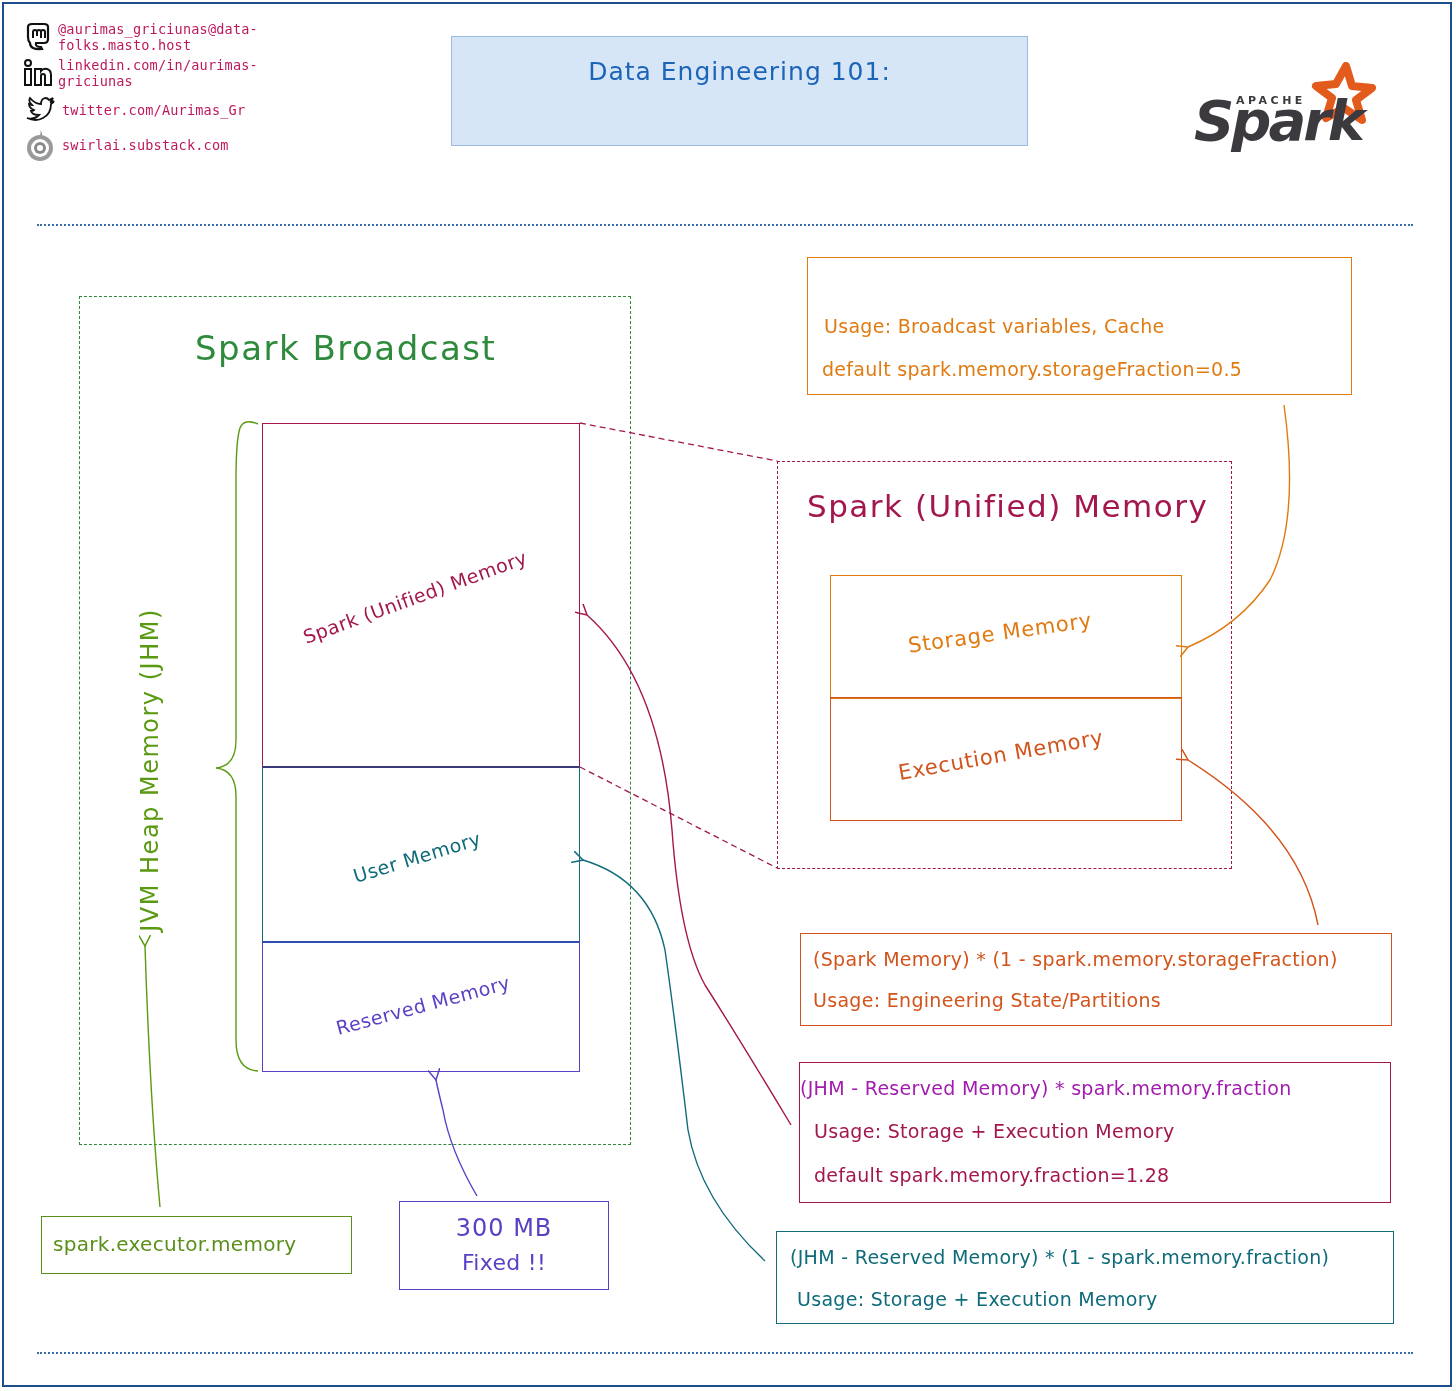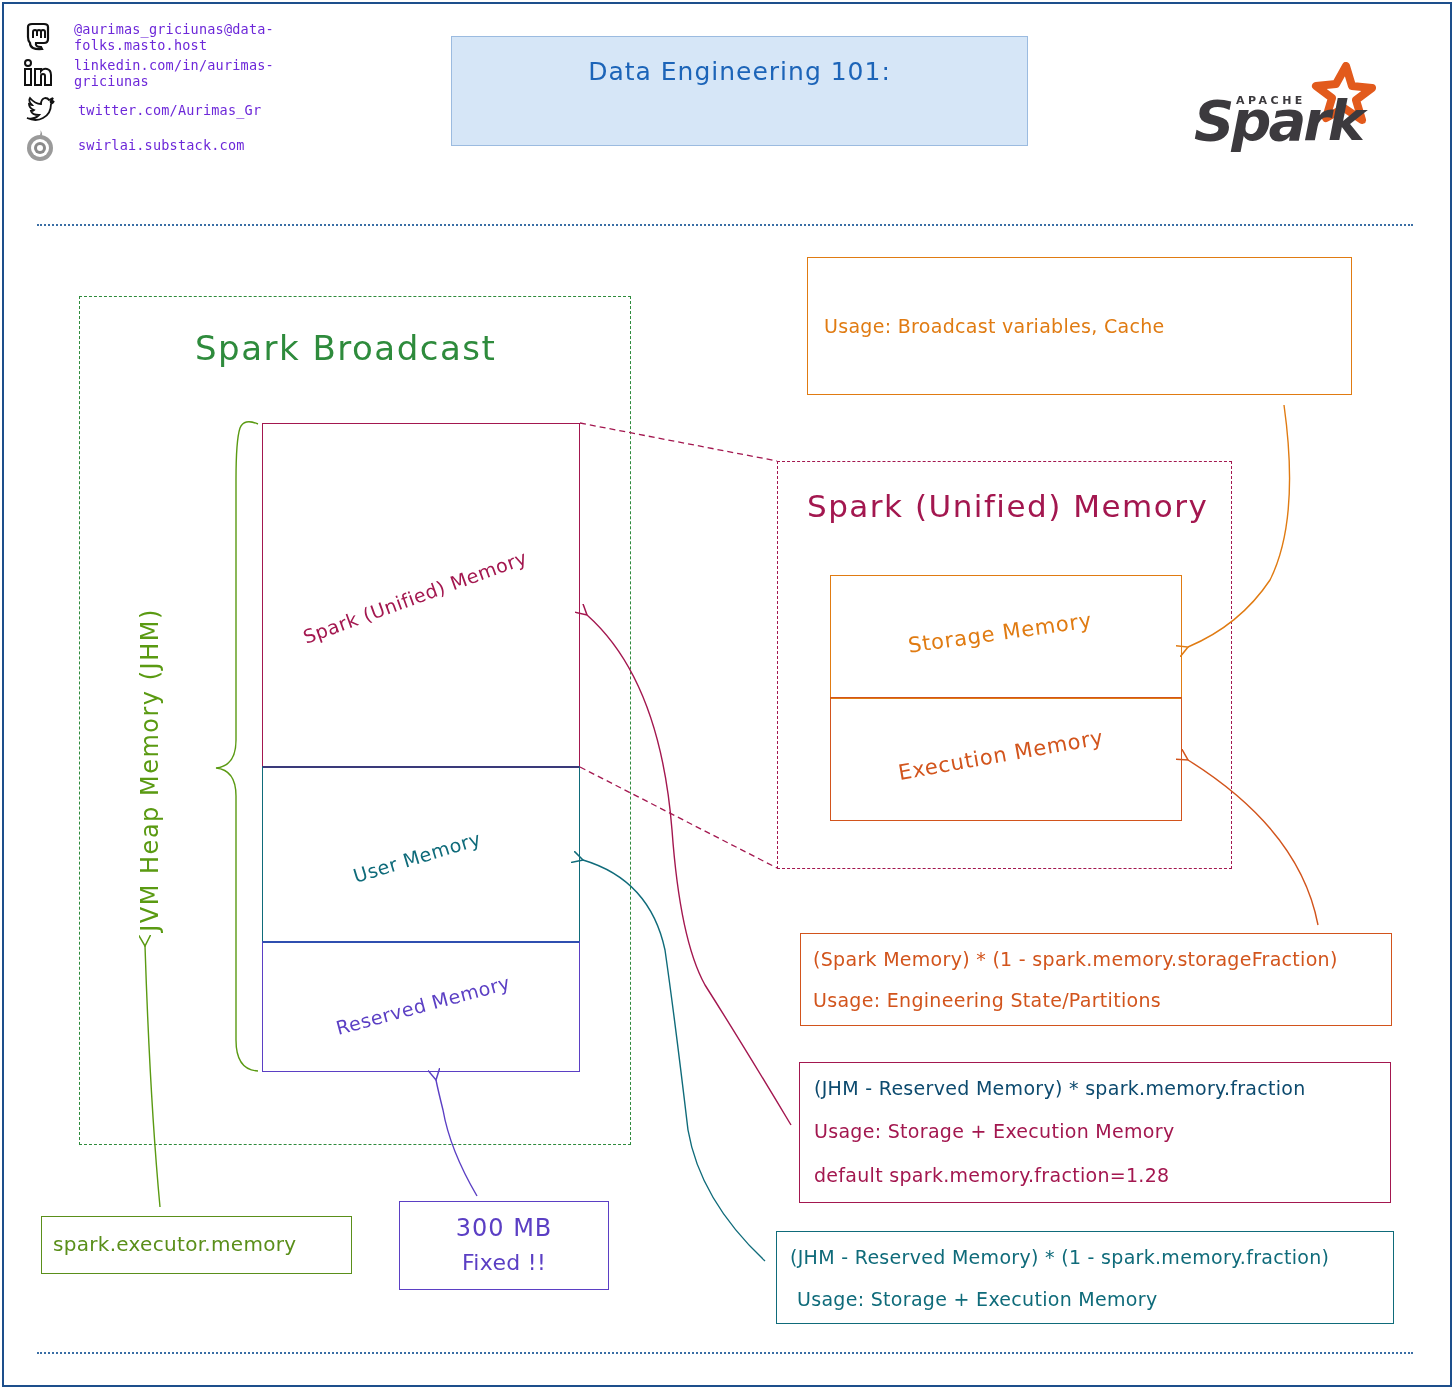--- a/index.html
+++ b/index.html
@@ -5,21 +5,21 @@
   html, body { margin: 0; padding: 0; background: #ffffff; }
   body { width: 1456px; height: 1391px; position: relative; overflow: hidden; font-family: "DejaVu Sans", sans-serif; }
   .frame { position: absolute; left: 2px; top: 2px; width: 1450px; height: 1385px; border: 2px solid #1d4f8c; box-sizing: border-box; }
   .hand { font-family: "DejaVu Sans", sans-serif; }
   .mono { font-family: "DejaVu Sans Mono", monospace; }
 
   
   .social { position: absolute; left: 22px; top: 20px; }
   .social-row { position: absolute; left: 0; display: flex; align-items: center; height: 34px; }
   .social-icon { width: 36px; height: 34px; display: flex; align-items: center; justify-content: center; }
-  .social-text { margin-left: 20px; font-size: 13.5px; color: #6d28d9; letter-spacing: 0.2px; }
+  .social-text { margin-left: 4px; font-size: 13.5px; color: #be185d; letter-spacing: 0.2px; }
 
   
   .title-box { position: absolute; left: 451px; top: 36px; width: 577px; height: 110px; background: #d6e6f7; border: 1px solid #9bbbe0; box-sizing: border-box; text-align: center; color: #1c64b8; }
   .title-line1 { position: absolute; left: 0; right: 0; top: 20px; font-size: 25px; letter-spacing: 1px; }
   .title-line2 { position: absolute; left: 0; right: 0; top: 58px; font-size: 25px; letter-spacing: 1px; }
 
   
   .logo { position: absolute; left: 1194px; top: 60px; width: 185px; height: 100px; }
   .logo-apache { position: absolute; left: 42px; top: 34px; font-size: 11px; letter-spacing: 3.5px; color: #3c3a3e; font-weight: bold; }
   .logo-spark { position: absolute; left: 0px; top: 28px; font-size: 56px; font-weight: bold; color: #3c3a3e; letter-spacing: -3px; font-style: italic; }
@@ -112,29 +112,30 @@
 <div class="label hand" style="left:807px; top:488px; font-size:31px; color:#a3174f; letter-spacing:1.5px;">Spark (Unified) Memory</div>
 
 <div class="abs" style="left:830px; top:575px; width:352px; height:124px; border:1.5px solid #e07b12;"></div>
 <div class="label hand" style="left:1000px; top:633px; font-size:21px; color:#e07b12; transform: translate(-50%,-50%) rotate(-8deg); letter-spacing:0.8px;">Storage Memory</div>
 
 <div class="abs" style="left:830px; top:697px; width:352px; height:124px; border:1.5px solid #d2541c;"></div>
 <div class="label hand" style="left:1001px; top:755px; font-size:21px; color:#d2541c; transform: translate(-50%,-50%) rotate(-10deg); letter-spacing:0.8px;">Execution Memory</div>
 
 <div class="abs" style="left:807px; top:257px; width:545px; height:138px; border:1.5px solid #e07b12;">
   <div class="note-text hand" style="left:16px; top:57px; color:#e07b12;">Usage: Broadcast variables, Cache</div>
+  <div class="note-text hand" style="left:14px; top:100px; color:#e07b12;">default spark.memory.storageFraction=0.5</div>
 </div>
 
 <div class="abs" style="left:800px; top:933px; width:592px; height:93px; border:1.5px solid #d2541c;">
   <div class="note-text hand" style="left:12px; top:14px; color:#d2541c;">(Spark Memory) * (1 - spark.memory.storageFraction)</div>
   <div class="note-text hand" style="left:12px; top:55px; color:#d2541c;">Usage: Engineering State/Partitions</div>
 </div>
 
 <div class="abs" style="left:799px; top:1062px; width:592px; height:141px; border:1.5px solid #a3174f;">
-  <div class="note-text hand" style="left:14px; top:14px; color:#0c4a6e;">(JHM - Reserved Memory) * spark.memory.fraction</div>
+  <div class="note-text hand" style="left:0; top:14px; color:#a21caf;">(JHM - Reserved Memory) * spark.memory.fraction</div>
   <div class="note-text hand" style="left:14px; top:57px; color:#a3174f;">Usage: Storage + Execution Memory</div>
   <div class="note-text hand" style="left:14px; top:101px; color:#a3174f;">default spark.memory.fraction=1.28</div>
 </div>
 
 <div class="abs" style="left:776px; top:1231px; width:618px; height:93px; border:1.5px solid #0f6b7a;">
   <div class="note-text hand" style="left:13px; top:14px; color:#0f6b7a;">(JHM - Reserved Memory) * (1 - spark.memory.fraction)</div>
   <div class="note-text hand" style="left:20px; top:56px; color:#0f6b7a;">Usage: Storage + Execution Memory</div>
 </div>
 
 <div class="abs" style="left:41px; top:1216px; width:311px; height:58px; border:1.5px solid #5a8f1a;">

